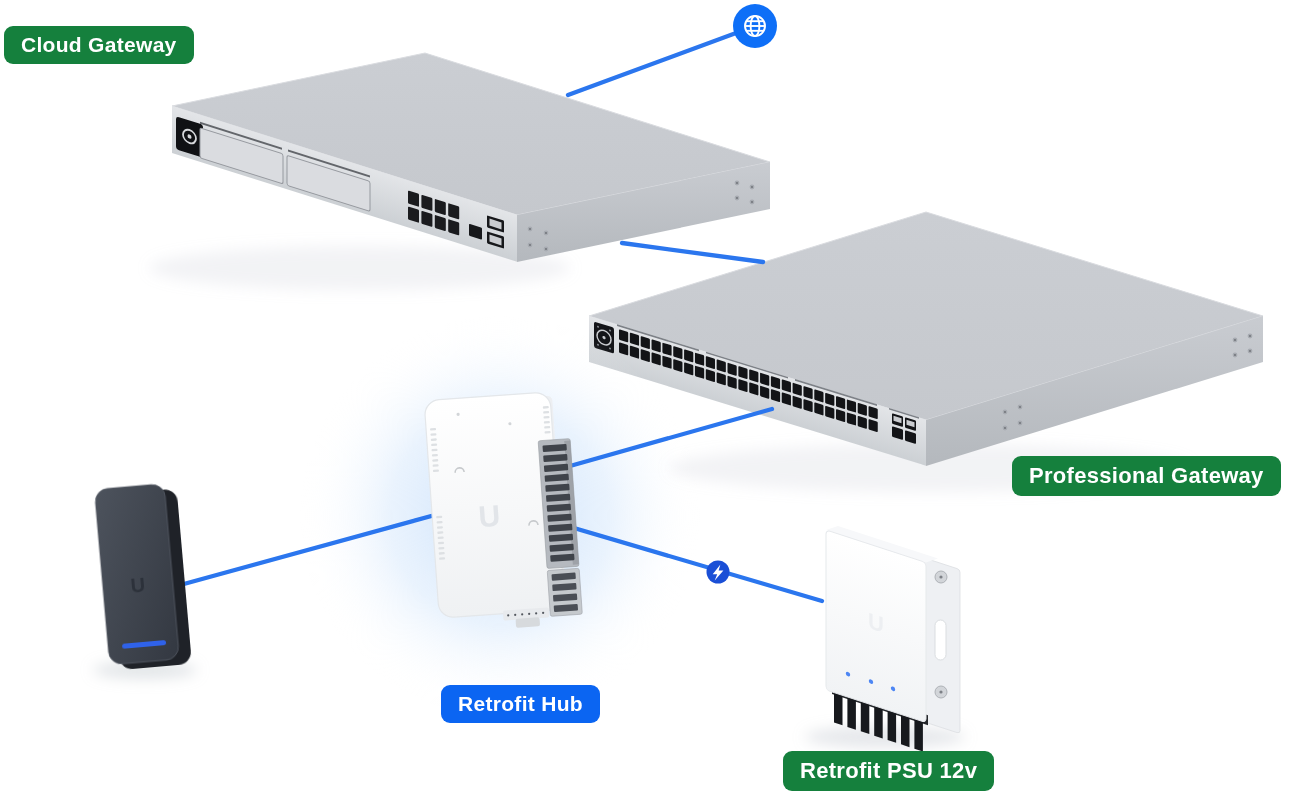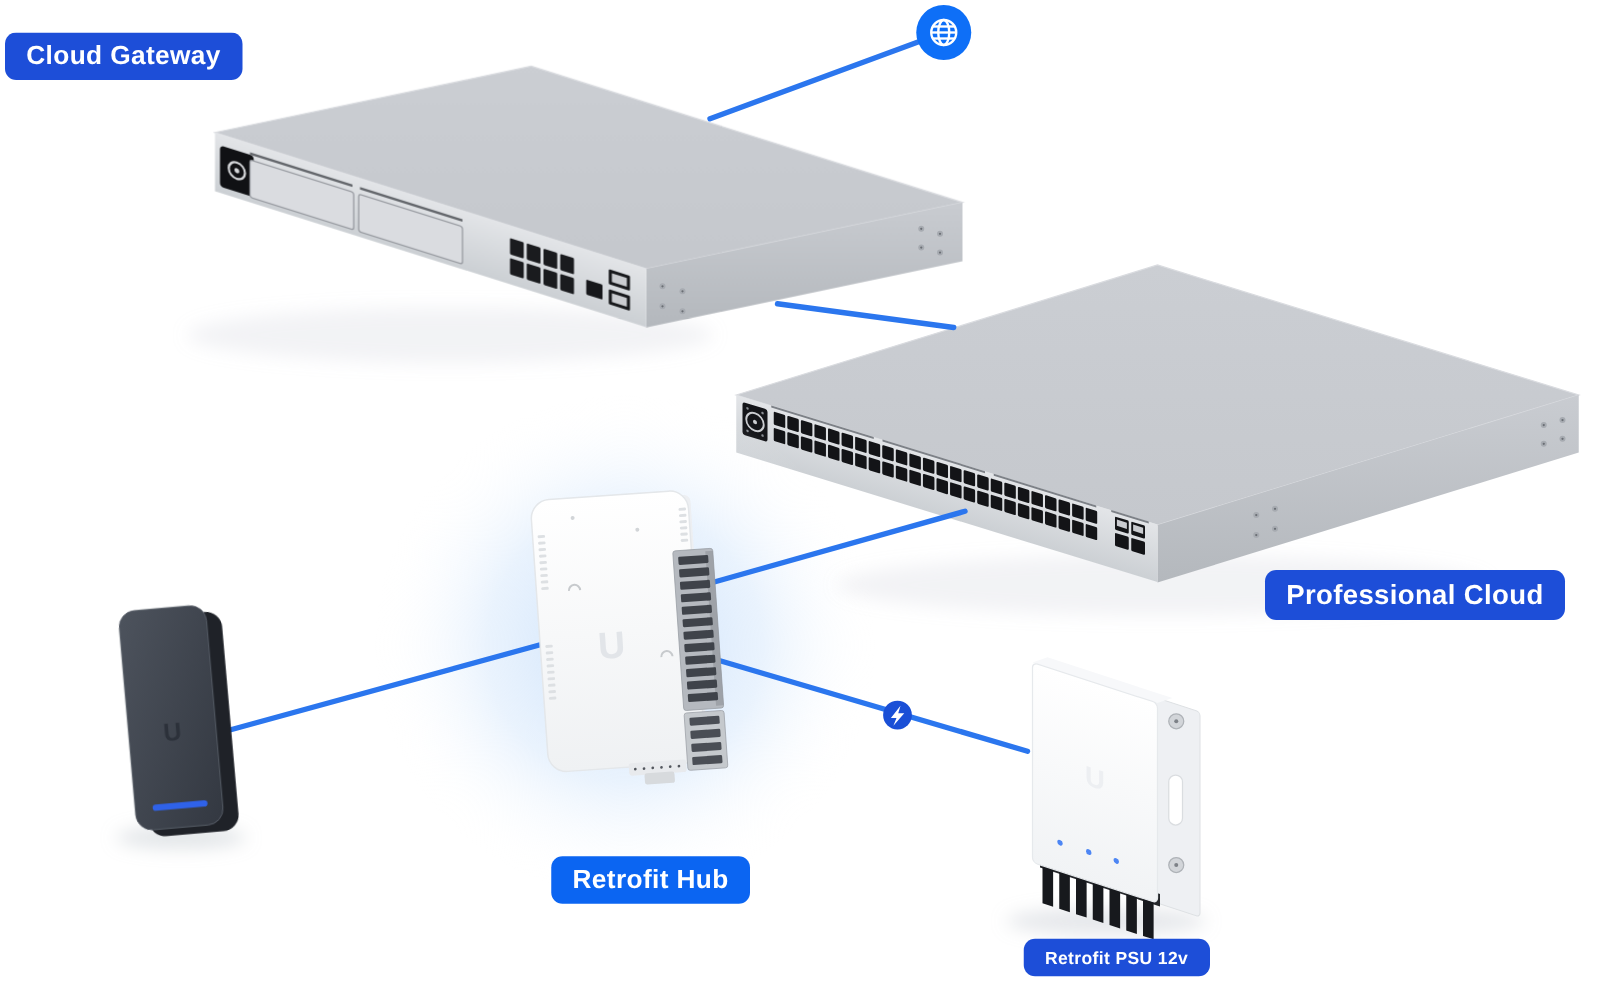--- a/index.html
+++ b/index.html
@@ -2,27 +2,27 @@
 <html><head>
 <meta charset="utf-8">
 <style>
   html,body{margin:0;padding:0;background:#fff;}
   .stage{position:relative;width:1294px;height:796px;background:#ffffff;overflow:hidden;
          font-family:"Liberation Sans","DejaVu Sans",sans-serif;}
   .stage svg{position:absolute;left:0;top:0;}
   .pill{position:absolute;display:inline-block;border-radius:9px;color:#fff;
         font-size:21px;font-weight:700;letter-spacing:.3px;padding:7px 17px;white-space:nowrap;
         cursor:pointer;user-select:none;}
-  .pill.gray{background:#1d4ed8;}
+  .pill.gray{background:#15803d;}
   .pill.blue{background:#0b65f2;}
   #lbl-cloud-gateway{left:4px;top:26px;}
   #lbl-professional-switch{left:1012px;top:456px;font-size:22px;}
   #lbl-retrofit-hub{left:441px;top:685px;}
   #lbl-retrofit-reader{left:48px;top:689px;}
-  #lbl-retrofit-psu{left:783px;top:751px;font-size:14px;margin-left:36px;}
+  #lbl-retrofit-psu{left:783px;top:751px;font-size:22px;}
 </style>
 </head>
 <body>
 
 <div class="stage">
 
 <svg width="1294" height="796" viewBox="0 0 1294 796">
   <defs>
     <linearGradient id="gTop" x1="0" y1="0" x2="0" y2="1">
       <stop offset="0" stop-color="#cbced3"></stop>
@@ -354,16 +354,16 @@
     </g>
   </g>
 
   <g id="power-badge">
     <circle cx="718" cy="572" r="11.5" fill="#1a4fd6"></circle>
     <path d="M720.4,564.5 L712.7,574.3 L717.2,574.3 L714.7,580.6 L723.4,570.5 L718.6,570.5 Z" fill="#ffffff"></path>
   </g>
 </svg>
 
   <div id="lbl-cloud-gateway" class="pill gray">Cloud Gateway</div>
-  <div id="lbl-professional-switch" class="pill gray">Professional Cloud</div>
+  <div id="lbl-professional-switch" class="pill gray">Professional Gateway</div>
   <div id="lbl-retrofit-hub" class="pill blue">Retrofit Hub</div>
   <div id="lbl-retrofit-psu" class="pill gray">Retrofit PSU 12v</div>
 </div>
 
 </body></html>

